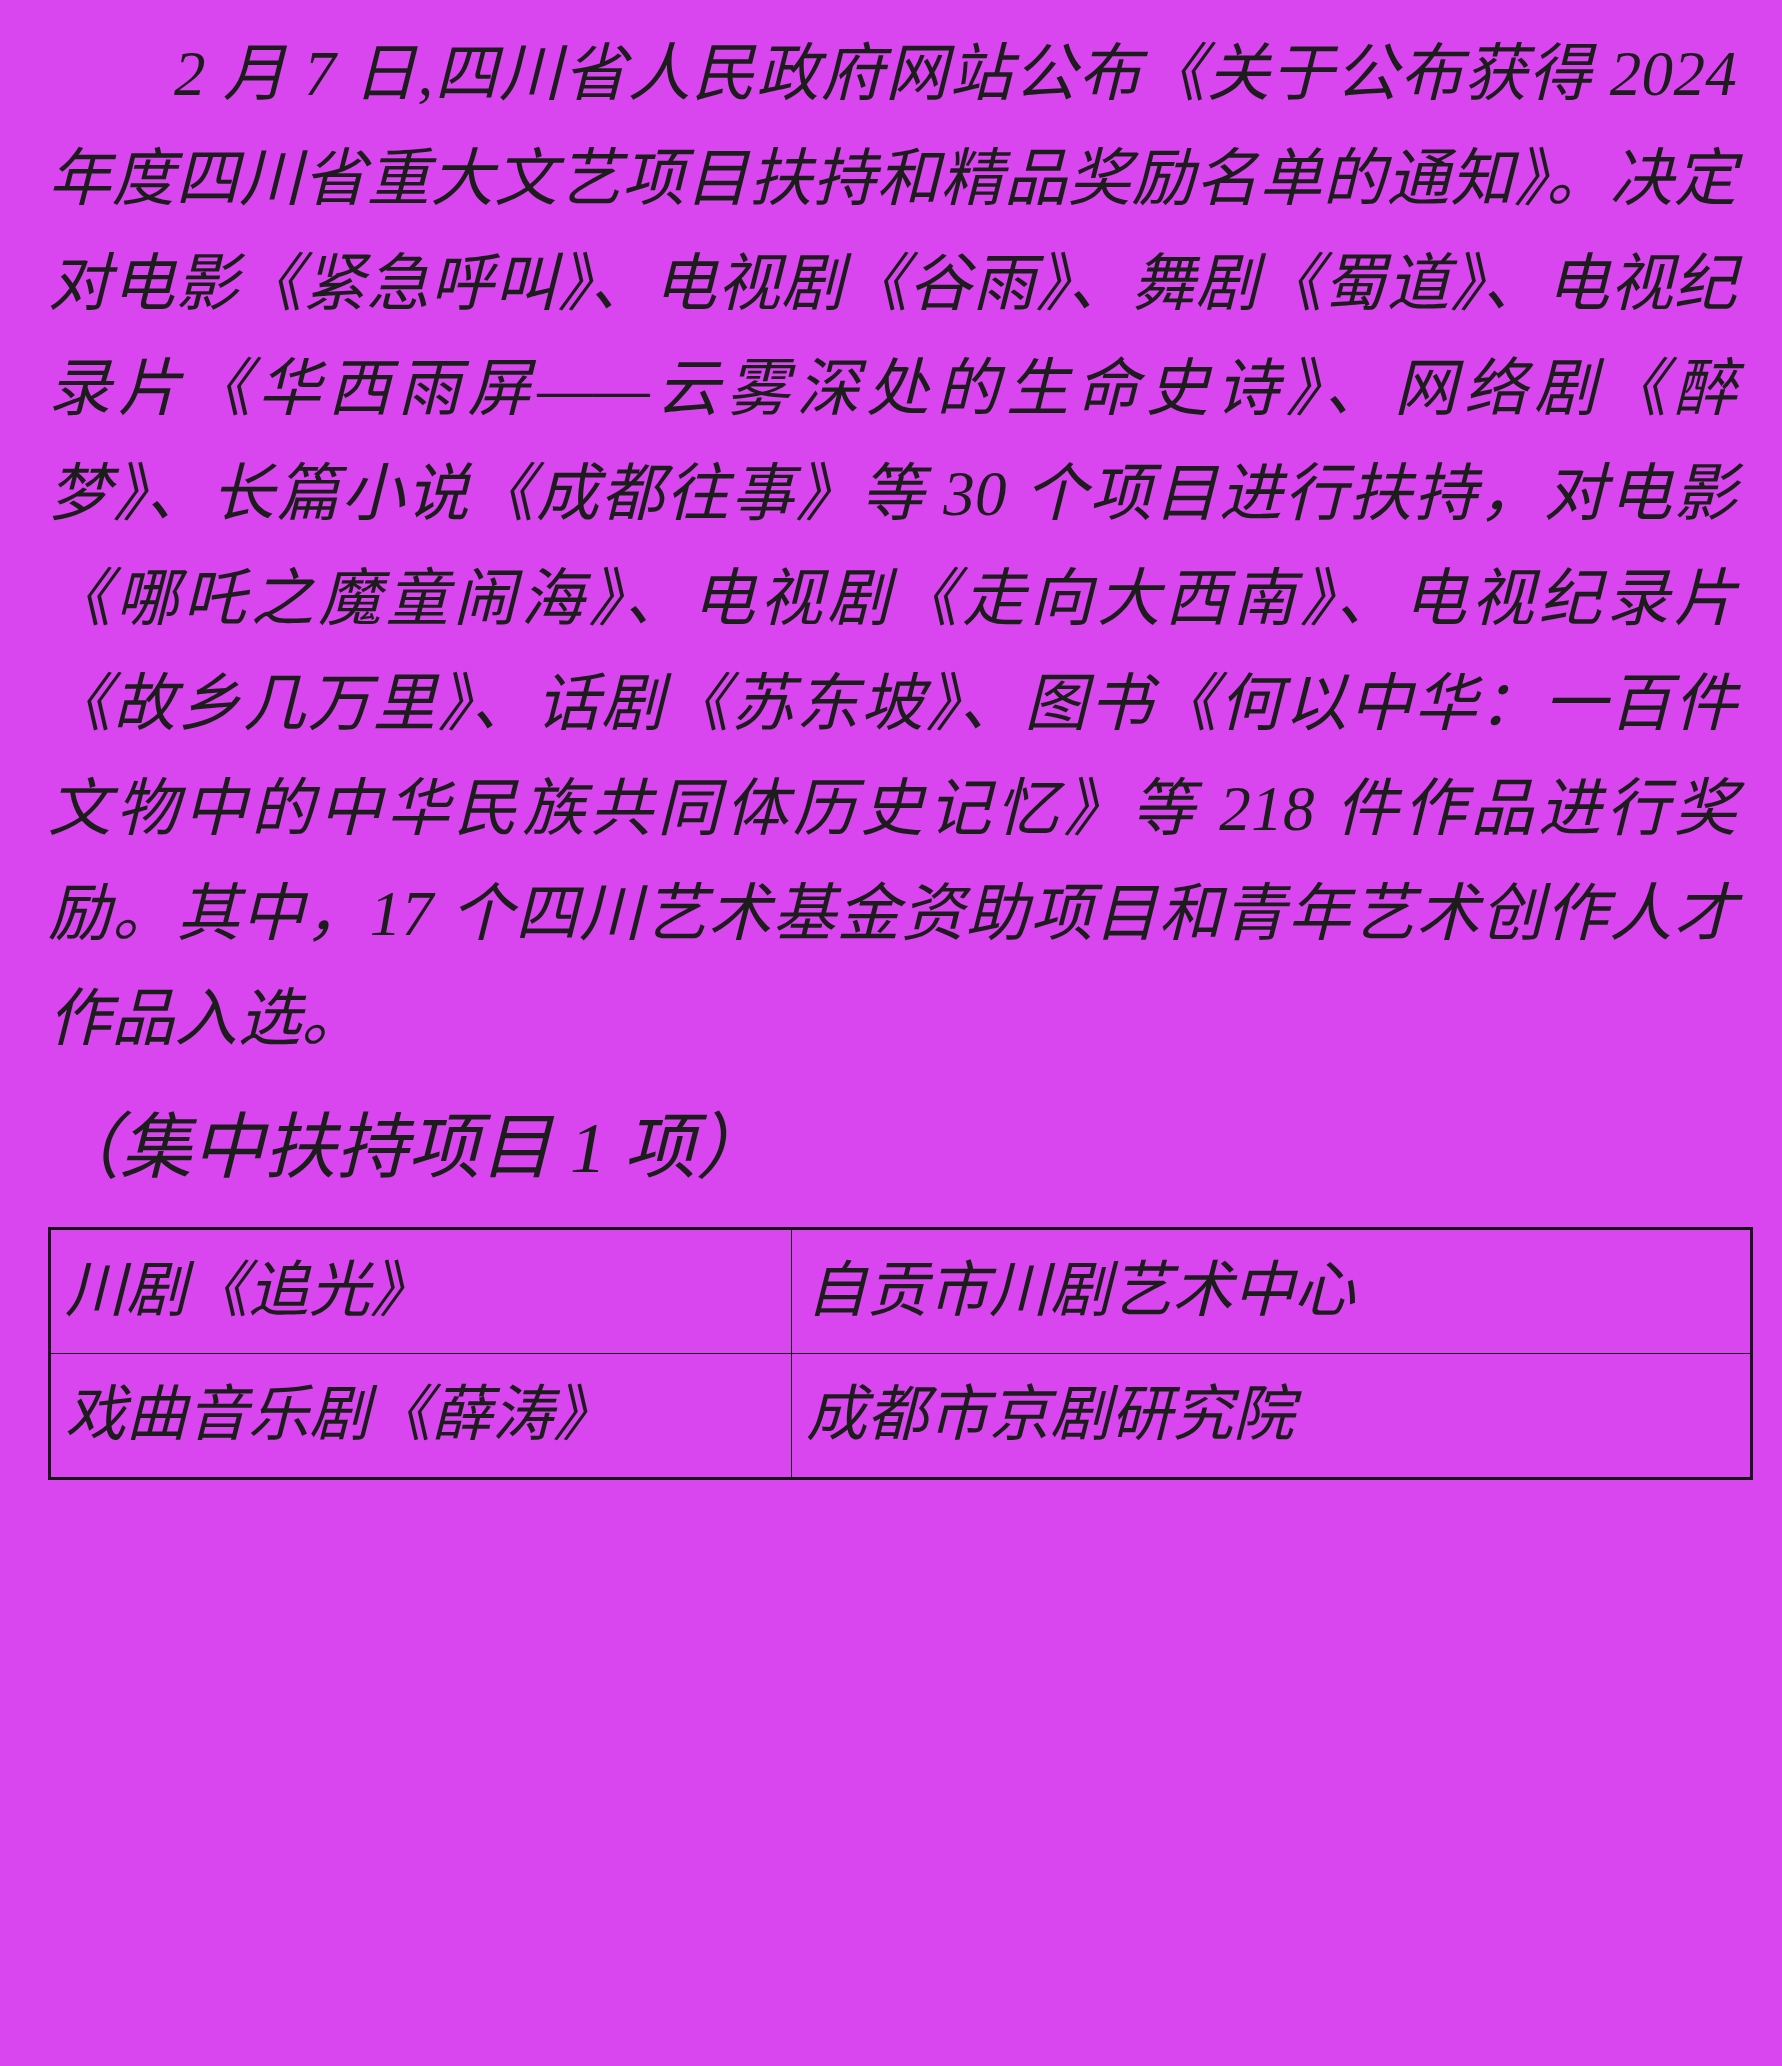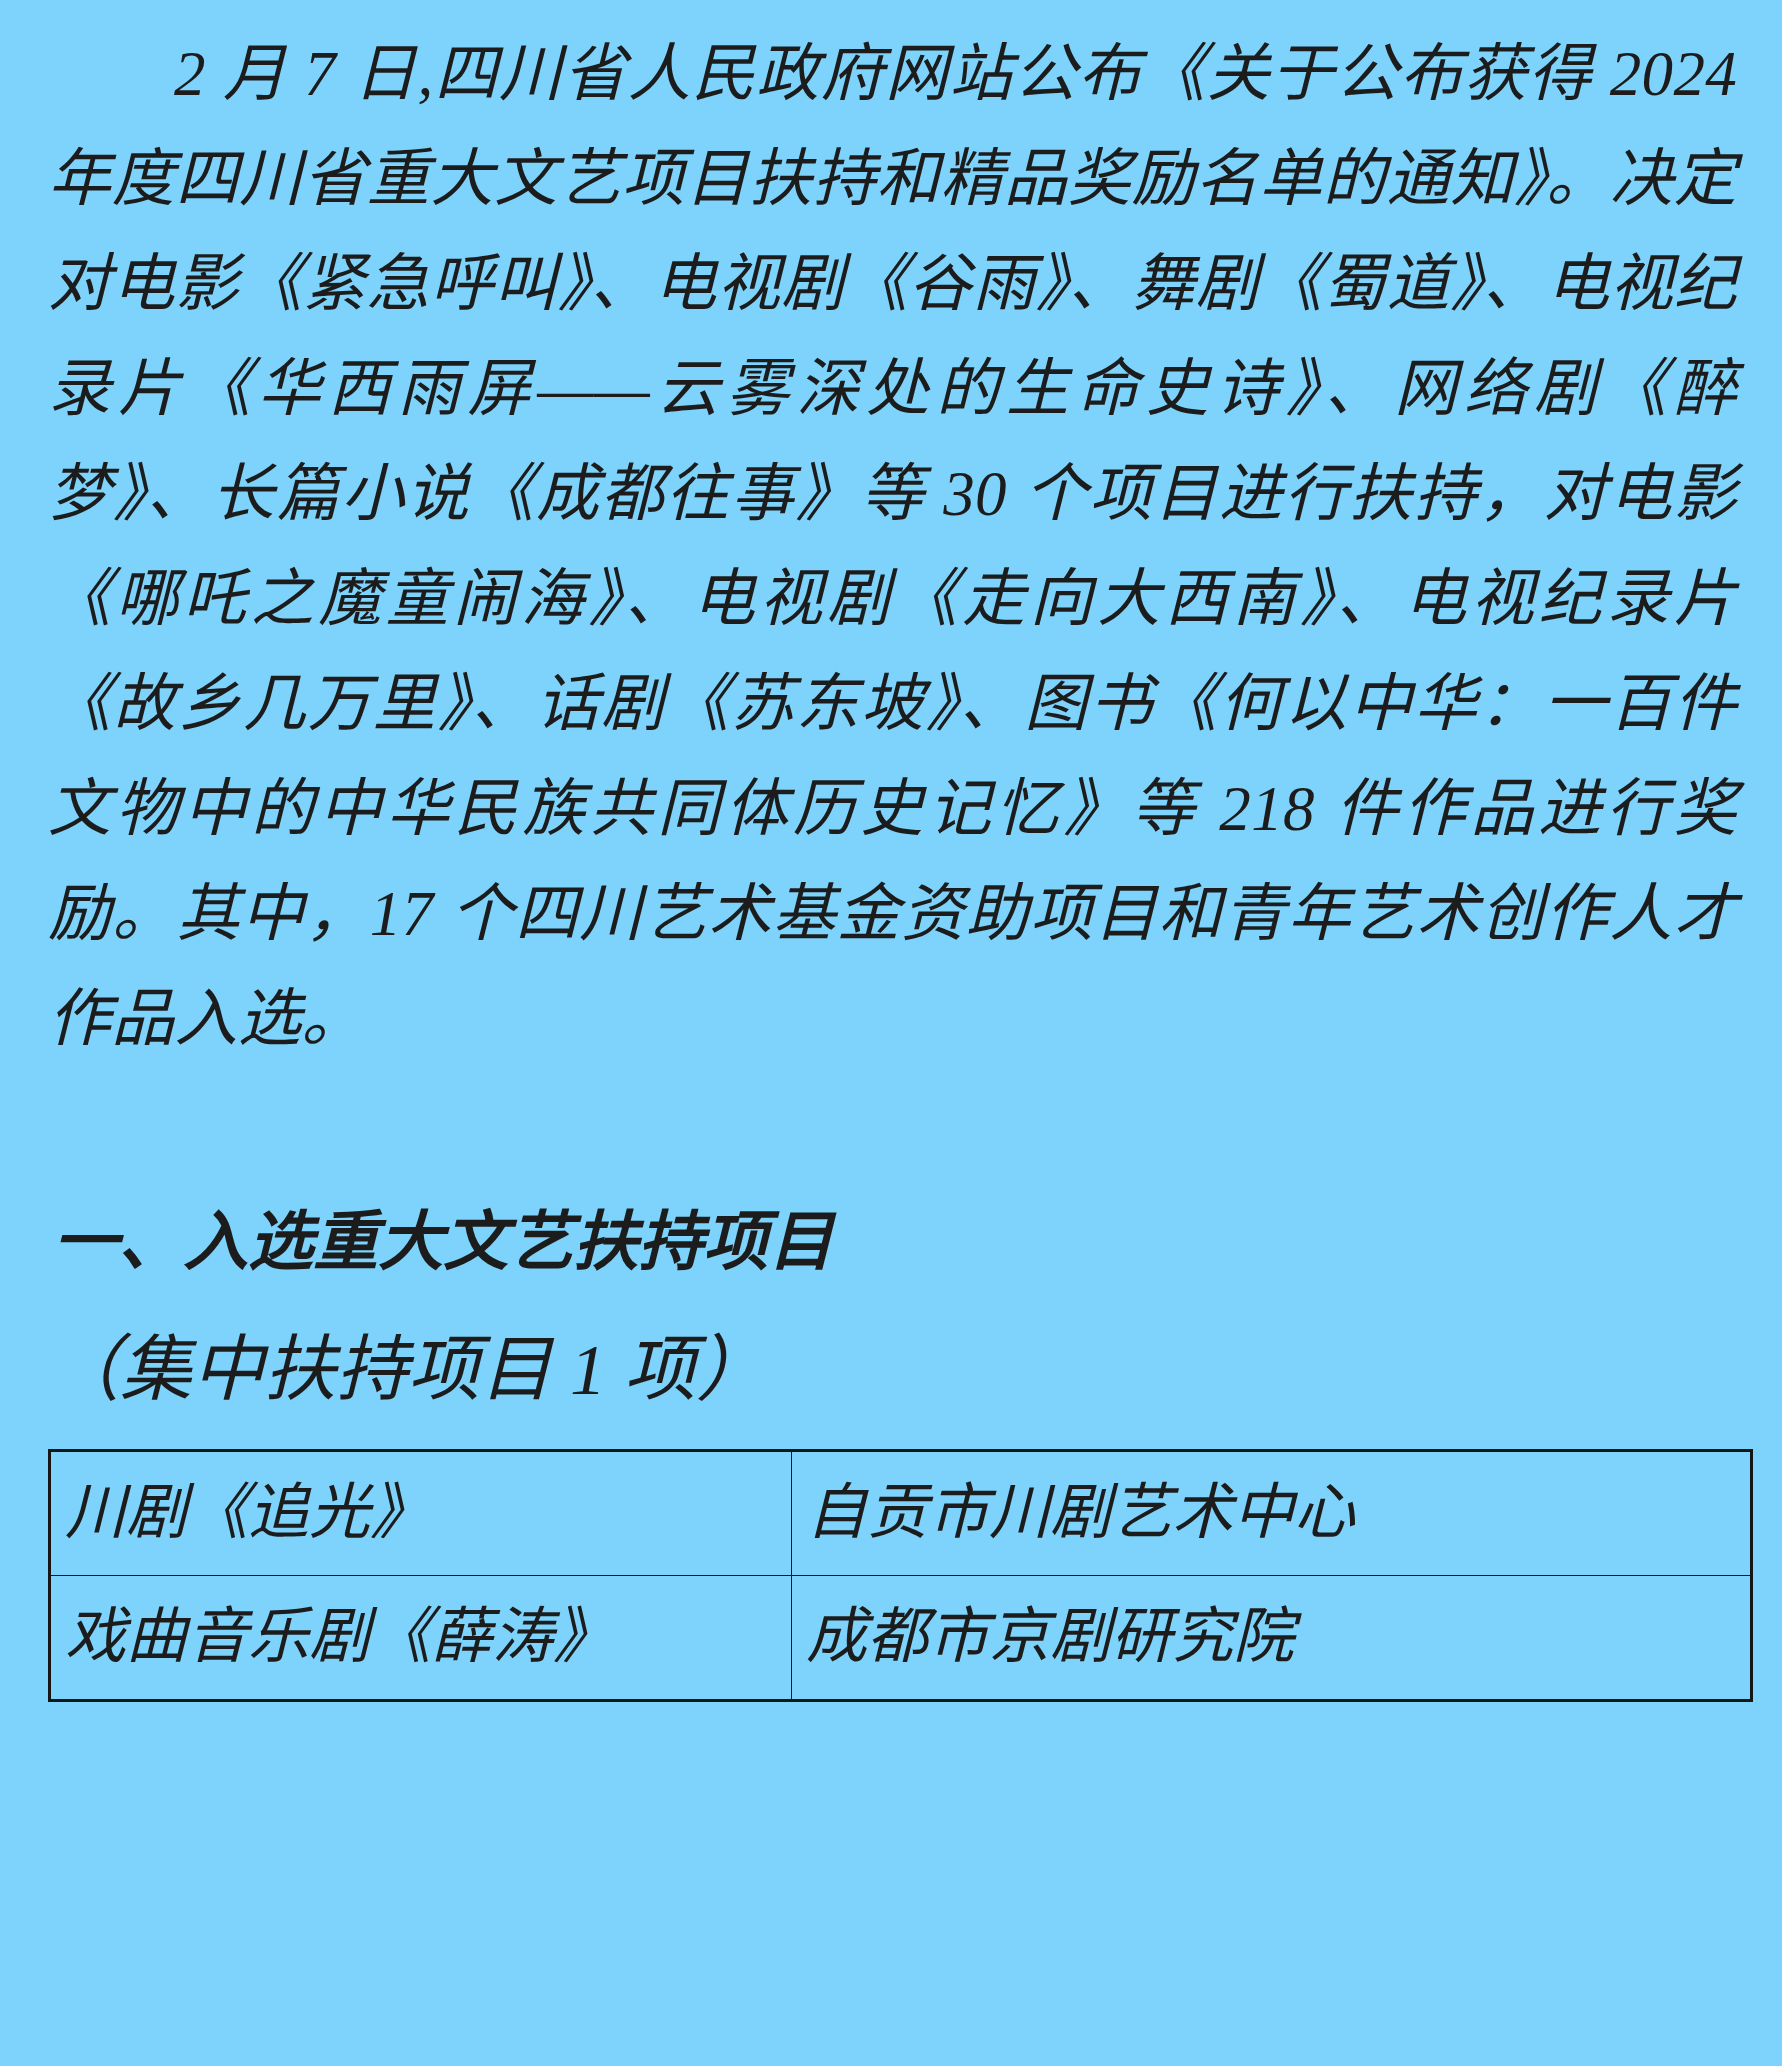--- a/index.html
+++ b/index.html
@@ -12,21 +12,21 @@
     height: 2066px;
     overflow: hidden;
     font-family: "Liberation Serif", "DejaVu Serif", serif;
     color: #1c1c1c;
   }
   .page {
     box-sizing: border-box;
     width: 1783px;
     height: 2066px;
     padding: 22px 45px 0 48px;
-    background: #7dd3fc;
+    background: #d946ef;
   }
   
   .cjk { font-style: italic; }
 
   .para {
     margin: 0;
     width: 1689px;
     font-size: 63px;
     line-height: 105px;
     text-indent: 2em;
@@ -68,21 +68,20 @@
   col.c-project { width: 43.6%; }
   col.c-org     { width: 56.4%; }
 </style>
 </head>
 <body>
 
 <div class="page cjk">
 
   <p class="para">2 月 7 日,四川省人民政府网站公布《关于公布获得 2024 年度四川省重大文艺项目扶持和精品奖励名单的通知》。决定对电影《紧急呼叫》、电视剧《谷雨》、舞剧《蜀道》、电视纪录片《华西雨屏——云雾深处的生命史诗》、网络剧《醉梦》、长篇小说《成都往事》等 30 个项目进行扶持，对电影《哪吒之魔童闹海》、电视剧《走向大西南》、电视纪录片《故乡几万里》、话剧《苏东坡》、图书《何以中华：一百件文物中的中华民族共同体历史记忆》等 218 件作品进行奖励。其中，17 个四川艺术基金资助项目和青年艺术创作人才作品入选。</p>
 
-  <h2 class="heading">一、入选重大文艺扶持项目</h2>
 
   <p class="group-label">（集中扶持项目 1 项）</p>
 
 
 
   <table class="award-table">
     <colgroup>
       <col class="c-project">
       <col class="c-org">
     </colgroup>

